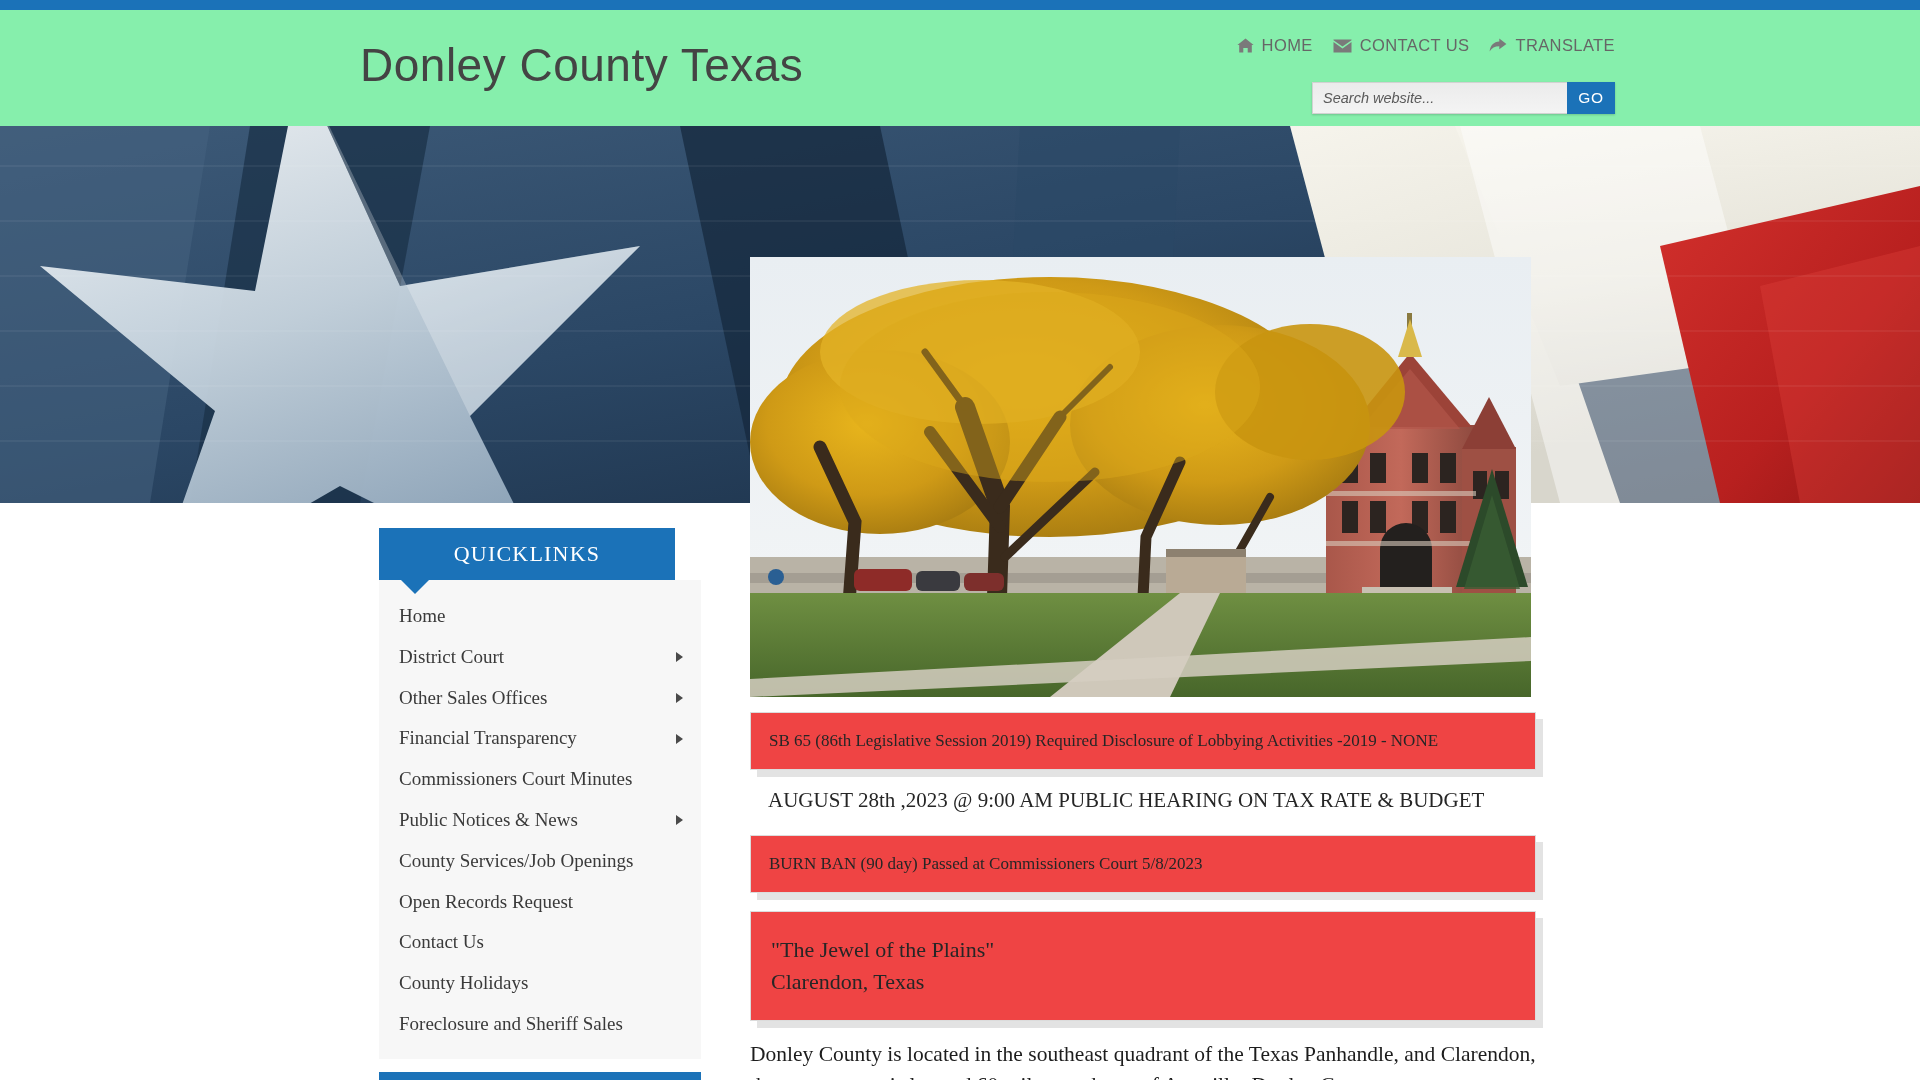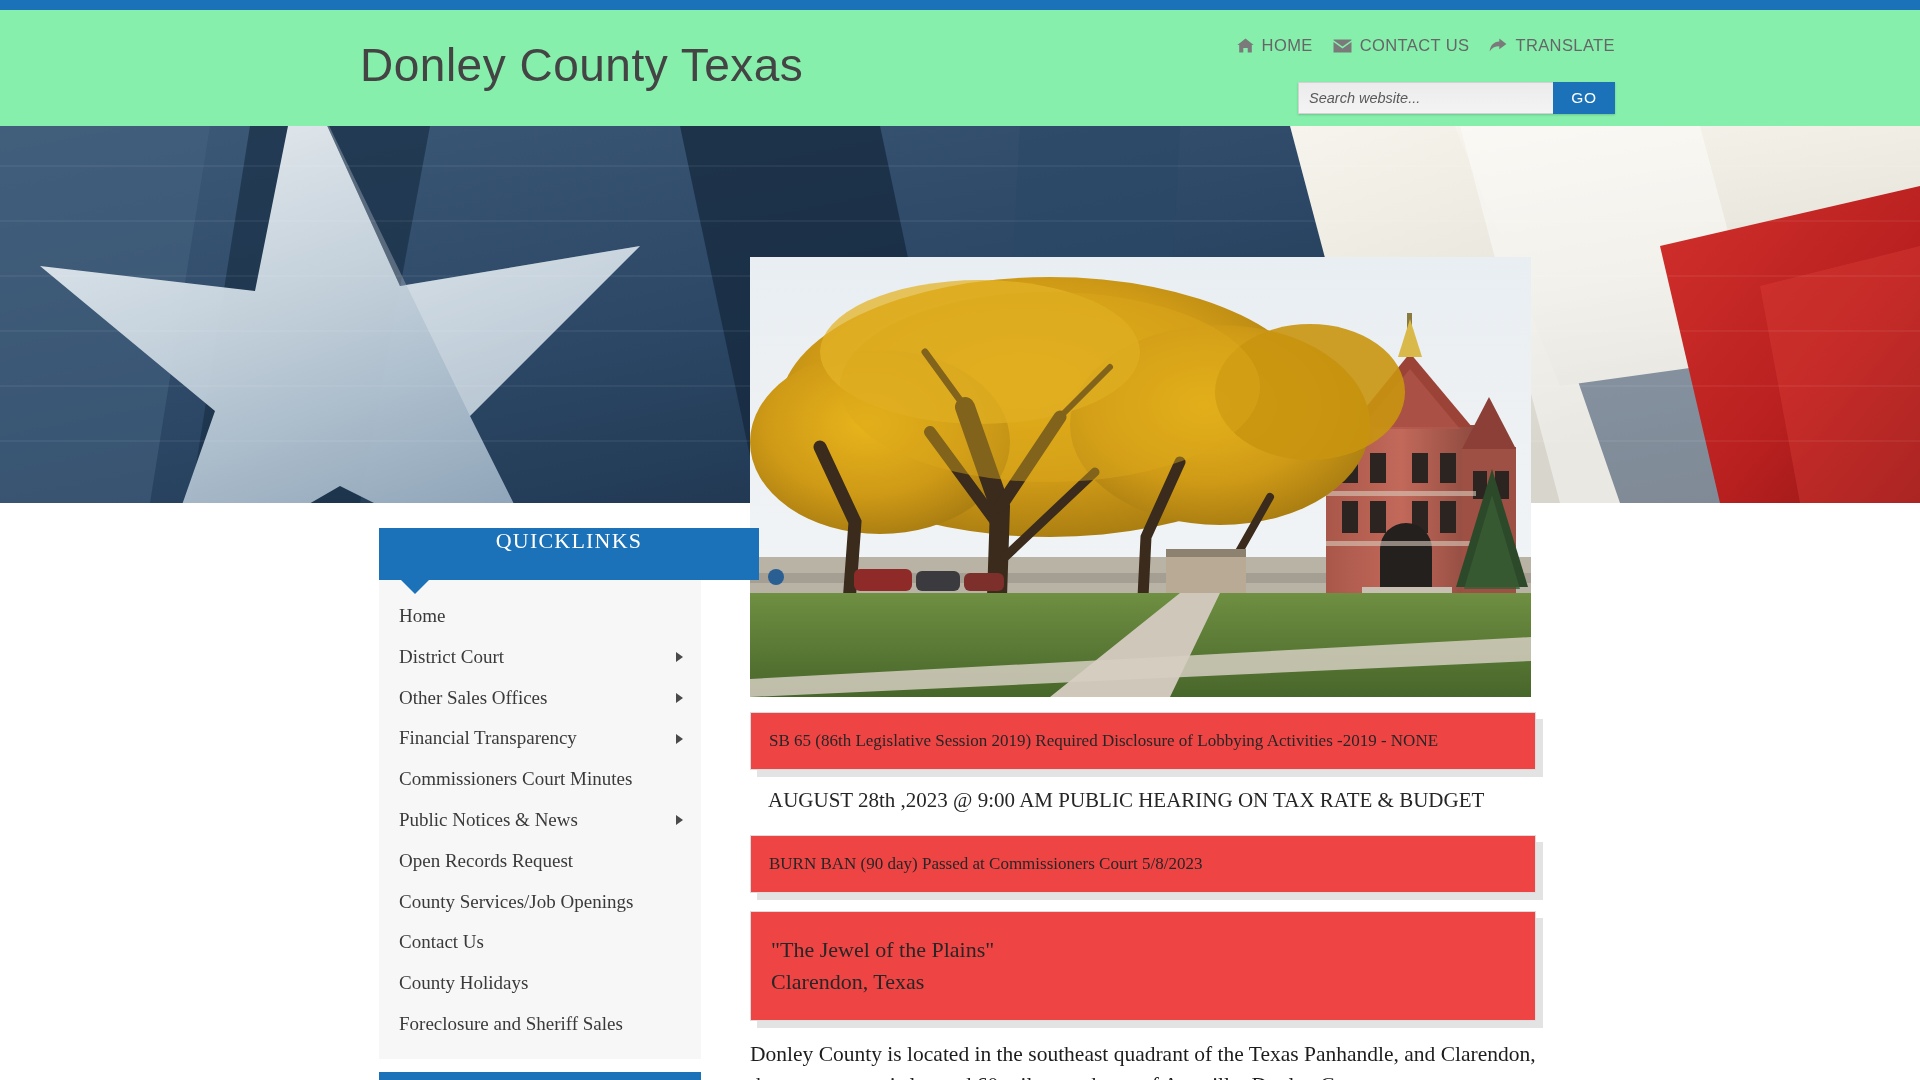--- a/index.html
+++ b/index.html
@@ -63,21 +63,21 @@
     background: linear-gradient(to bottom,#ebebeb,#f4f4f4);
     padding: 0 10px;
     font-family: "Liberation Sans", sans-serif;
     font-size: 14.5px;
     font-style: italic;
     color: #5a5a5a;
     outline: none;
   }
   .search-input::placeholder { color:#5a5a5a; font-style: italic; }
   .search-go {
-    width: 62px; height: 32px;
+    width: 48px; height: 32px;
     border: none;
     background: #1b72b8;
     color: #ffffff;
     font-family: "Liberation Sans", sans-serif;
     font-size: 15.5px;
     letter-spacing: .6px;
     cursor: pointer;
   }
 
   
@@ -97,27 +97,27 @@
   }
   .photo svg { display: block; width: 781px; height: 440px; }
 
   
   .sidebar {
     position: absolute; left: 379px; top: 528px;
     width: 322px;
   }
   .panel-head {
     position: relative;
-    width: 380px; height: 52px;
+    width: 296px; height: 52px;
     background: #1b72b8;
     color: #ffffff;
     font-family: "Liberation Serif", serif;
     font-size: 22px;
     letter-spacing: 1.2px;
-    display: flex; justify-content: center;
+    display: flex; align-items: center; justify-content: center;
   }
   .panel-head .notch {
     position: absolute; left: 22px; bottom: -14px;
     width: 0; height: 0;
     border-left: 14px solid transparent;
     border-right: 14px solid transparent;
     border-top: 14px solid #1b72b8;
   }
   .panel-body {
     width: 322px;
@@ -408,25 +408,25 @@
     <a class="menu-item" href="#">
       <span>Commissioners Court Minutes</span>
     </a>
 
     <a class="menu-item" href="#">
       <span>Public Notices &amp; News</span>
       <span class="caret"></span>
     </a>
 
     <a class="menu-item" href="#">
+      <span>County Services/Job Openings</span>
+    </a>
+
+    <a class="menu-item" href="#">
       <span>Open Records Request</span>
-    </a>
-
-    <a class="menu-item" href="#">
-      <span>County Services/Job Openings</span>
     </a>
 
     <a class="menu-item" href="#">
       <span>Contact Us</span>
     </a>
 
     <a class="menu-item" href="#">
       <span>County Holidays</span>
     </a>
 

